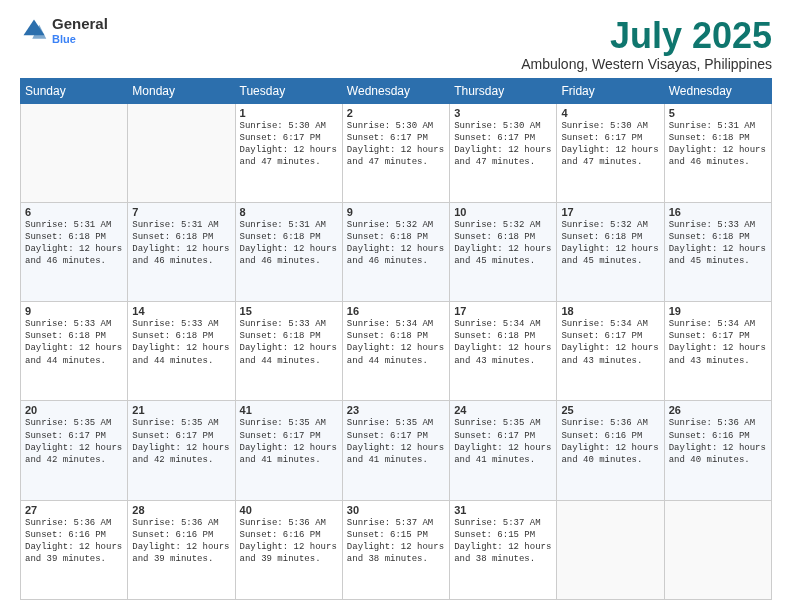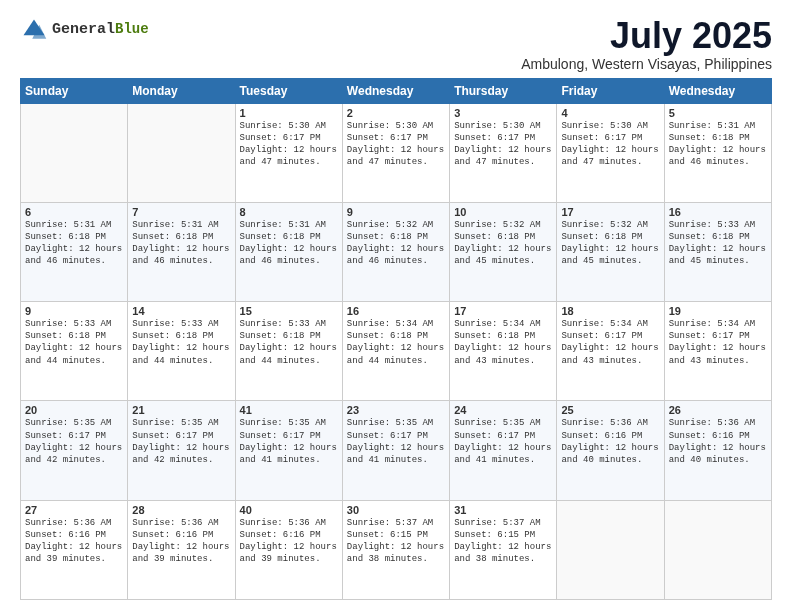--- a/index.html
+++ b/index.html
@@ -23,62 +23,61 @@
       justify-content: space-between;
       margin-bottom: 6px;
     }
     .logo {
       display: flex;
       align-items: center;
       gap: 4px;
     }
     .logo-text {
       display: flex;
-      flex-direction: row;
+      flex-direction: column;
       line-height: 1.1;
-      font-family: Liberation Mono, monospace;
     }
     .logo-general {
       font-size: 15px;
       font-weight: bold;
       color: #333;
     }
     .logo-blue {
-      font-size: 14px;
+      font-size: 11px;
       font-weight: bold;
-      color: #4d7c0f;
+      color: #3b82f6;
     }
     .logo-icon {
       width: 28px;
       height: 28px;
     }
     .title-block {
       text-align: right;
     }
     .main-title {
       font-size: 36px;
       font-weight: bold;
-      color: #0f172a;
+      color: #0f766e;
       line-height: 1.1;
     }
     .subtitle {
       font-size: 14px;
       color: #333;
     }
     .calendar {
       width: 100%;
       flex: 1;
       border-collapse: collapse;
       border: 1px solid #ccc;
     }
     .calendar th {
       background-color: #2c6fad;
       color: #fff;
       font-size: 12px;
-      font-weight: bold;
+      font-weight: normal;
       padding: 5px 4px;
       text-align: left;
       border: 1px solid #2c6fad;
     }
     .calendar td {
       width: calc(100% / 7);
       vertical-align: top;
       padding: 3px 4px;
       border: 1px solid #ccc;
       font-size: 9.5px;

